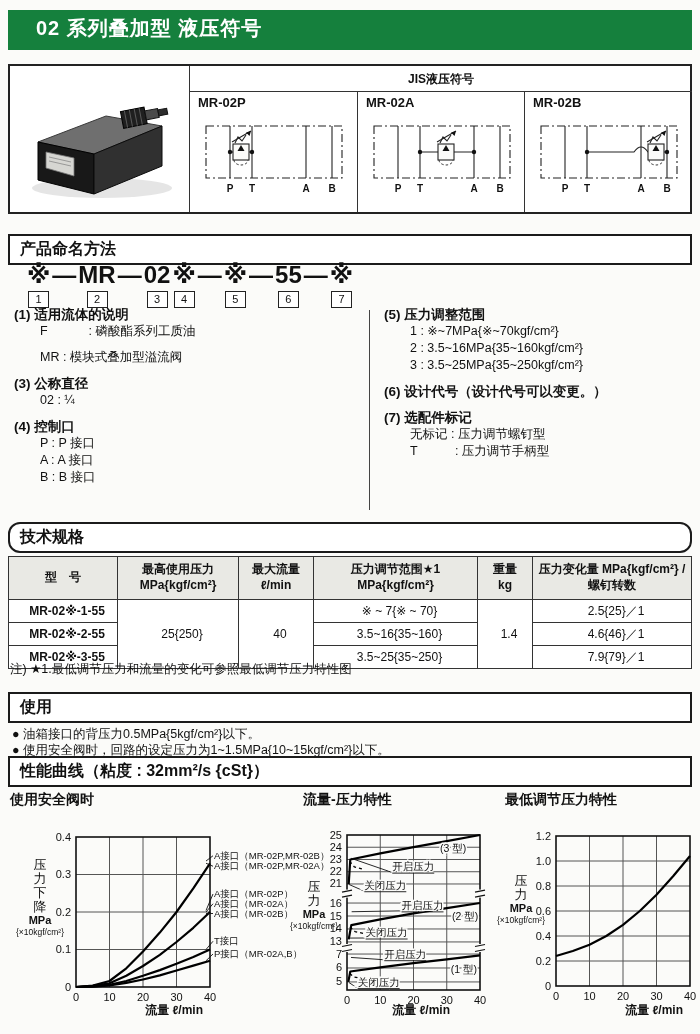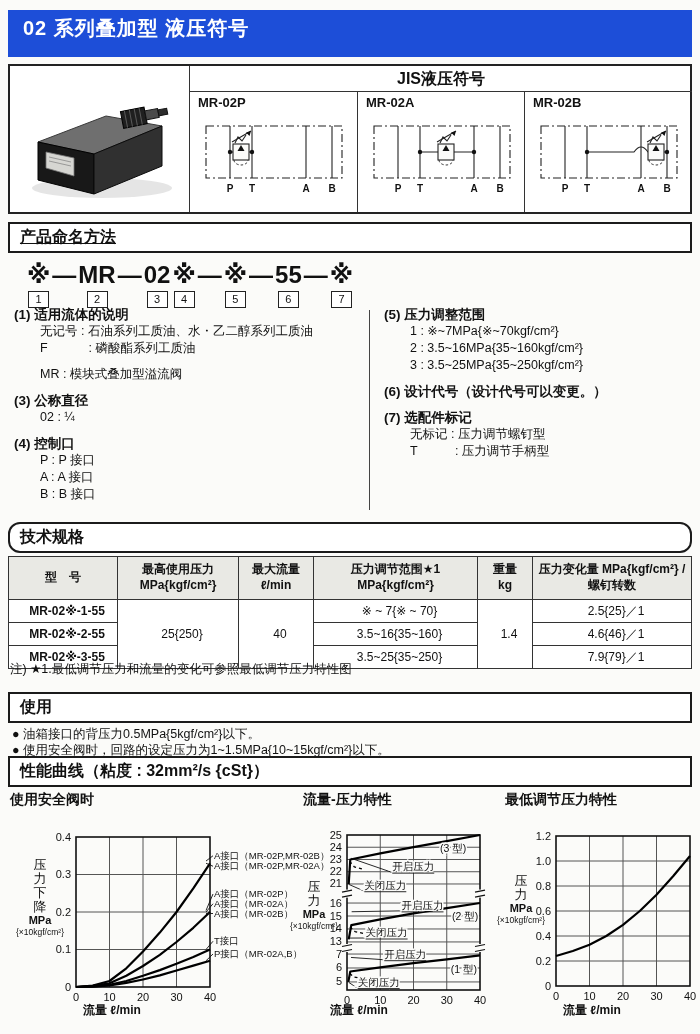--- a/index.html
+++ b/index.html
@@ -1,29 +1,29 @@
 <!DOCTYPE html>
 <html><head>
 <meta charset="utf-8">
 <style>
   html,body{margin:0;padding:0;background:#e8e8e6;}
   #page{position:relative;width:700px;height:1034px;background:#fbfbf9;overflow:hidden;
         font-family:"Liberation Sans","DejaVu Sans",sans-serif;color:#111;}
   .abs{position:absolute;}
   
-  #hdr{left:8px;top:10px;width:684px;height:47px;background:#1d4ed8;color:#fff;
-       font-size:20px;font-weight:bold;line-height:36px;padding-left:15px;box-sizing:border-box;letter-spacing:1px;}
+  #hdr{left:8px;top:10px;width:684px;height:40px;background:#15803d;color:#fff;
+       font-size:20px;font-weight:bold;line-height:36px;padding-left:28px;box-sizing:border-box;letter-spacing:1px;}
   
   .secbar{left:8px;width:684px;border:2px solid #1b1b1b;background:#fff;font-weight:bold;
           font-size:16px;padding:3px 10px;box-sizing:border-box;}
   
   #jis{left:8px;top:64px;width:684px;height:150px;border:2px solid #222;box-sizing:border-box;background:#fff;}
   #photo-cell{left:0;top:0;width:180px;height:146px;border-right:1.5px solid #333;box-sizing:border-box;}
   #jis-head{left:180px;top:0;width:502px;height:26px;line-height:26px;text-align:center;
-            font-size:16px;font-weight:bold;border-bottom:1.2px solid #333;box-sizing:border-box;}
+            font-size:12px;font-weight:bold;border-bottom:1.2px solid #333;box-sizing:border-box;}
   .sym-cell{top:26px;width:167px;height:120px;box-sizing:border-box;}
   .sym-cell.bl{border-left:1.2px solid #333;}
   .model-name{position:absolute;top:3px;left:8px;font-size:13px;font-weight:600;}
   .sym-svg{position:absolute;left:0;top:20px;}
   
   #code-row{left:26px;top:262px;display:flex;align-items:flex-start;}
   .code-seg{text-align:center;margin:0 1px;}
   .code-text{font-size:24px;font-weight:bold;line-height:26px;letter-spacing:0;}
   .code-box{margin:3px auto 0;width:19px;height:15px;border:1.5px solid #222;font-size:11px;line-height:15px;background:#fff;}
   .ncol{line-height:17px;}
@@ -36,21 +36,21 @@
   #spec-table td,#spec-table th{border:1.2px solid #333;font-size:12px;text-align:center;padding:1px 4px;}
   #spec-table th{background:#e9e9e4;font-weight:600;line-height:1.3;height:40px;}
   #spec-table td{height:20px;padding-left:12px;}
   .note{font-size:12.5px;}
   .bullet{font-size:12.5px;line-height:16px;}
   
   .ctitle{font-size:14px;font-weight:bold;}
   .ylab{text-align:center;line-height:14px;font-size:13px;}
   .ylab .mpa{font-size:11px;font-weight:bold;line-height:13px;}
   .ylab .unit{font-size:8.5px;line-height:11px;white-space:nowrap;}
-  .xlab{font-size:12px;font-weight:bold;text-align:left;width:120px;}
+  .xlab{font-size:12px;font-weight:bold;text-align:right;width:120px;}
   svg text{font-family:"Liberation Sans","DejaVu Sans",sans-serif;}
 </style>
 </head>
 <body>
 
 <div id="page">
 
   <div id="hdr" class="abs">02 系列叠加型 液压符号</div>
 
   <div id="jis" class="abs">
@@ -145,21 +145,21 @@
           <text x="116" y="80" text-anchor="middle" font-size="10" font-weight="bold" fill="#111" stroke="none">A</text>
           <text x="142" y="80" text-anchor="middle" font-size="10" font-weight="bold" fill="#111" stroke="none">B</text>
           <circle cx="62" cy="40" r="2.2" fill="#111"></circle>
           <circle cx="142" cy="40" r="2.2" fill="#111"></circle>
           <polygon points="127.5,39 134.5,39 131,33" fill="#111"></polygon>
           <polygon points="141,19 136,20.5 139.5,24" fill="#111"></polygon>
         </svg>
     </div>
   </div>
 
-  <div class="abs secbar" style="top:222px;text-decoration:underline;">产品命名方法</div>
+  <div class="abs secbar" style="top:234px;">产品命名方法</div>
   <div id="code-row" class="abs">
       <div class="code-seg">
         <div class="code-text">※</div>
         <div class="code-box">1</div>
       </div>
       <div class="code-seg">
         <div class="code-text">—</div>
       </div>
       <div class="code-seg">
         <div class="code-text">MR</div>
@@ -194,21 +194,20 @@
         <div class="code-text">—</div>
       </div>
       <div class="code-seg">
         <div class="code-text">※</div>
         <div class="code-box">7</div>
       </div>
     </div>
   <div id="ncol-left" class="abs ncol" style="left:14px;top:306px;width:348px;">
       <div class="nitem">
         <div class="nhead">(1) 适用流体的说明</div>
-        <div class="nrow">无记号 : 石油系列工质油、水・乙二醇系列工质油</div>
         <div class="nrow">F　　　 : 磷酸酯系列工质油</div>
       </div>
       <div class="nitem">
         <div class="nrow">MR : 模块式叠加型溢流阀</div>
       </div>
       <div class="nitem">
         <div class="nhead">(3) 公称直径</div>
         <div class="nrow">02 : ¼</div>
       </div>
       <div class="nitem">

